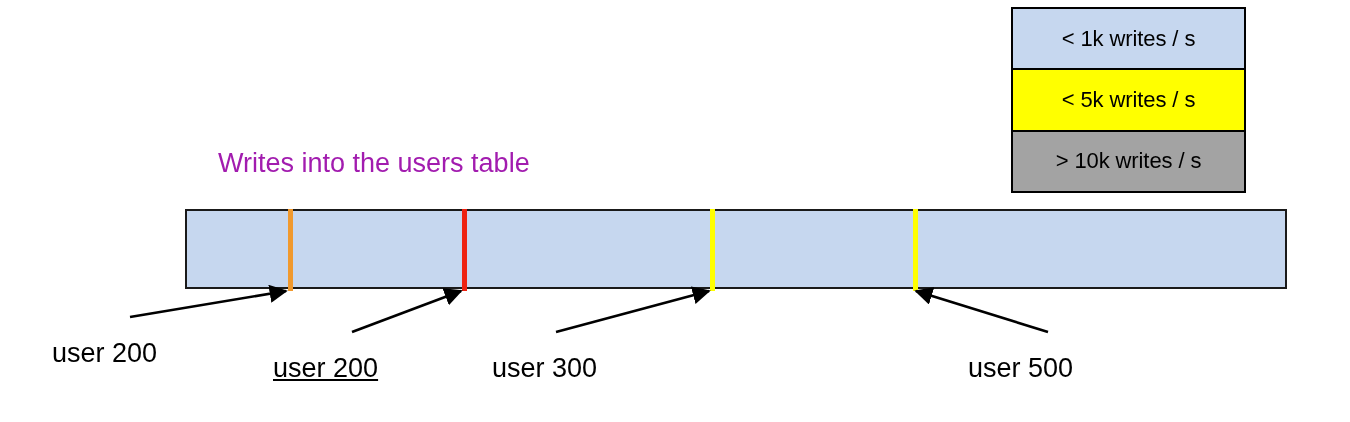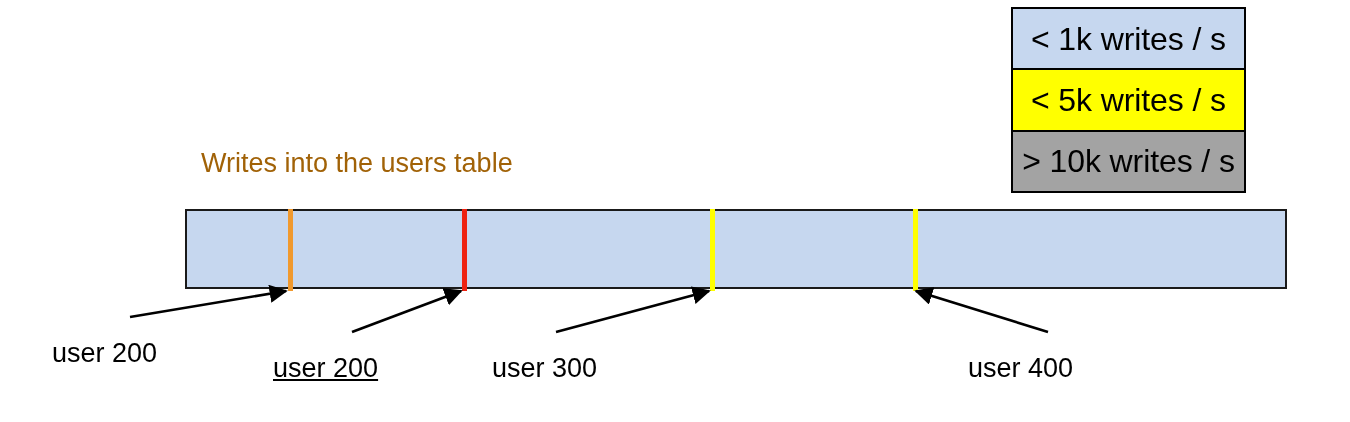--- a/index.html
+++ b/index.html
@@ -38,34 +38,34 @@
     align-items: center;
     justify-content: center;
     border-bottom: 2px solid #000000;
     box-sizing: border-box;
     position: relative;
   }
   .legend-row:last-child {
     border-bottom: none;
   }
   .legend-label {
-    font-size: 32px;
+    font-size: 22px;
     color: #000000;
     line-height: 1;
     white-space: nowrap;
     letter-spacing: -0.1px;
   }
 
   
   .chart-title {
     position: absolute;
-    left: 201px;
+    left: 218px;
     top: 149px;
     font-size: 27px;
-    color: #a16207;
+    color: #a21caf;
     white-space: nowrap;
     line-height: 1.1;
   }
 
   
   .bar-wrap {
     position: absolute;
     left: 185px;
     top: 209px;
     width: 1102px;
@@ -145,15 +145,15 @@
     </defs>
     <line x1="130" y1="317" x2="286" y2="291" stroke="#000000" stroke-width="2.6" marker-end="url(#arrowhead)"></line>
     <line x1="352" y1="332" x2="461" y2="291" stroke="#000000" stroke-width="2.6" marker-end="url(#arrowhead)"></line>
     <line x1="556" y1="332" x2="709" y2="291" stroke="#000000" stroke-width="2.6" marker-end="url(#arrowhead)"></line>
     <line x1="1048" y1="332" x2="916" y2="291" stroke="#000000" stroke-width="2.6" marker-end="url(#arrowhead)"></line>
   </svg>
 
   <div class="user-label" id="ulabel0" style="left: 52px; top: 339px;">user 200</div>
   <div class="user-label" id="ulabel1" style="left: 273px; top: 354px; text-decoration: underline;">user 200</div>
   <div class="user-label" id="ulabel2" style="left: 492px; top: 354px;">user 300</div>
-  <div class="user-label" id="ulabel3" style="left: 968px; top: 354px;">user 400</div>
+  <div class="user-label" id="ulabel3" style="left: 968px; top: 354px;">user 500</div>
 
 </div>
 
 </body></html>

